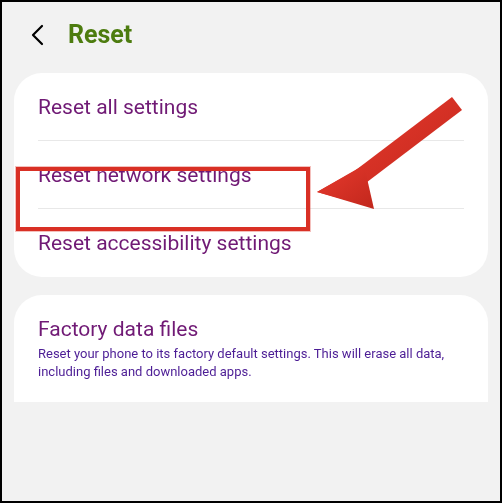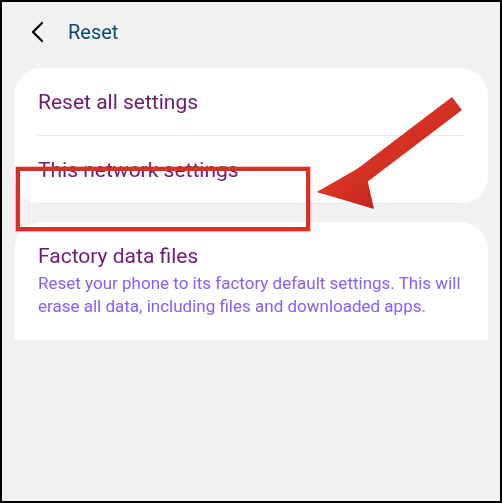--- a/index.html
+++ b/index.html
@@ -27,23 +27,23 @@
       display: flex;
       align-items: center;
       justify-content: center;
       margin-right: 20px;
     }
     .back-icon svg {
       width: 14px;
       height: 22px;
     }
     .page-title {
-      font-size: 20px;
-      font-weight: 400;
-      color: #0c4a6e;
+      font-size: 25px;
+      font-weight: 700;
+      color: #4d7c0f;
     }
     .card {
       background: #fff;
       border-radius: 28px;
       margin: 0 12px 18px 12px;
       overflow: hidden;
     }
     .list-item {
       padding: 22px 24px;
       position: relative;
@@ -56,22 +56,22 @@
       bottom: 0;
       height: 1px;
       background: #e8e8e8;
     }
     .item-title {
       font-size: 21px;
       color: #701a75;
       font-weight: 400;
     }
     .item-subtitle {
-      font-size: 17px;
-      color: #8b5cf6;
+      font-size: 13px;
+      color: #4c1d95;
       margin-top: 4px;
       line-height: 1.35;
     }
     .highlight {
       position: absolute;
       border: 4px solid #d93025;
       pointer-events: none;
       box-shadow: 0 0 0 1px rgba(217,48,37,0.3);
     }
     .arrow-overlay {
@@ -94,21 +94,24 @@
     </svg>
   </div>
   <div class="page-title">Reset</div>
 </div>
 
 <div class="card">
   <div class="list-item divided">
     <div class="item-title">Reset all settings</div>
   </div>
   <div class="list-item divided">
-    <div class="item-title">This network settings</div>
+    <div class="item-title">Reset network settings</div>
+  </div>
+  <div class="list-item">
+    <div class="item-title">Reset accessibility settings</div>
   </div>
 </div>
 
 <div class="card card-bottom">
   <div class="list-item">
     <div class="item-title">Factory data files</div>
     <div class="item-subtitle">Reset your phone to its factory default settings. This will erase all data, including files and downloaded apps.</div>
   </div>
 </div>
 

